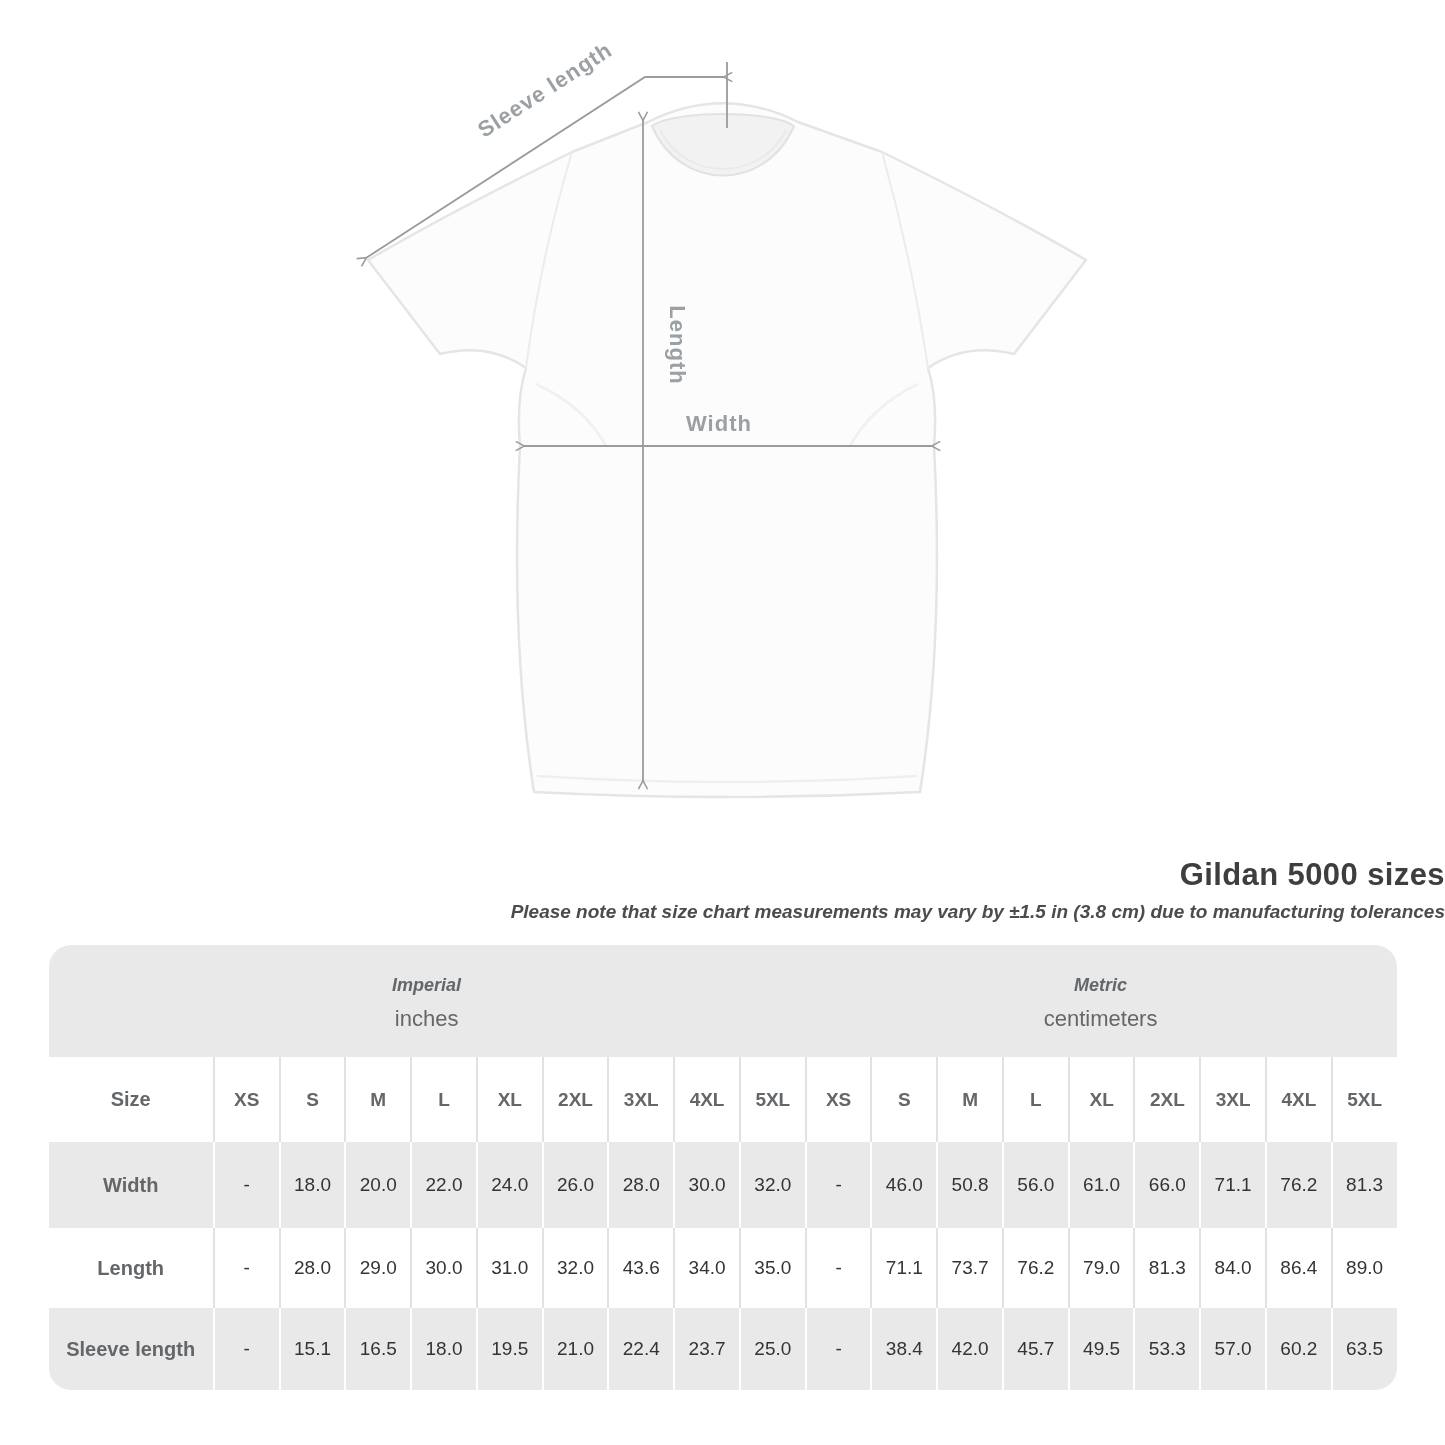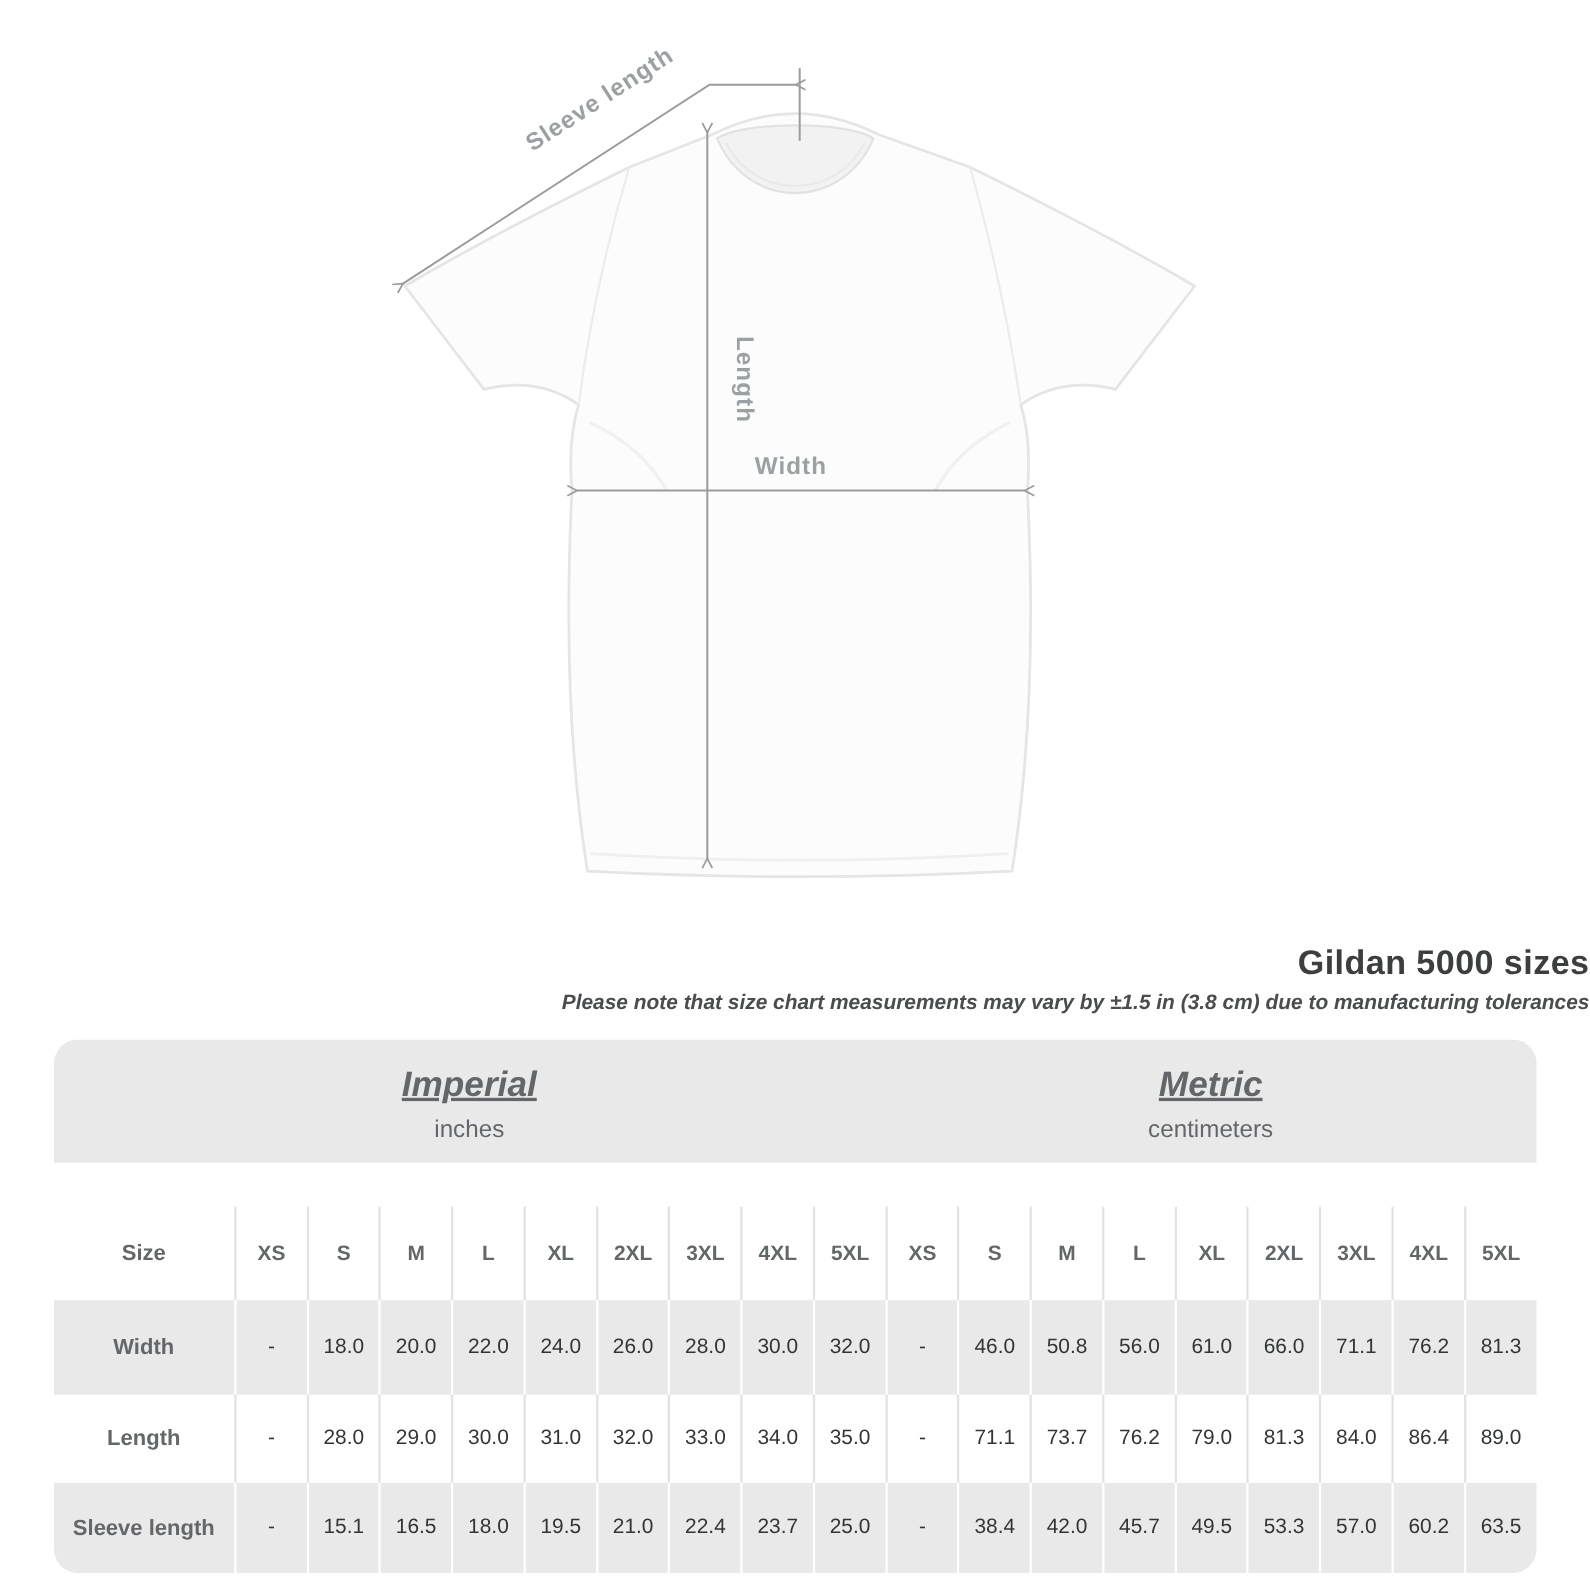--- a/index.html
+++ b/index.html
@@ -30,34 +30,34 @@
   }
 
   .sizetable{
     width:1348px;margin:22px auto 0 auto;border-radius:22px;overflow:hidden;
     background:#ffffff;
   }
   .band{display:flex;background:var(--band_bg,#e9e9e9);height:112px;}
   .band-group{display:flex;flex-direction:column;align-items:center;justify-content:center;gap:10px;padding-top:4px;}
   .band-group.imperial{flex:759 0 0;}
   .band-group.metric{flex:594 0 0;justify-content:center;}
-  .band-title{font-size:32px;font-weight:bold;font-style:italic;color:var(--header_text,#64676a);text-decoration:underline;}
+  .band-title{font-size:18px;font-weight:bold;font-style:italic;color:var(--header_text,#64676a);}
   .band-sub{font-size:22px;color:var(--header_text,#64676a);}
 
   .trow{
     display:grid;
     grid-template-columns:165fr repeat(18, 66fr);
     align-items:stretch;
   }
   .trow .cell{
     display:flex;align-items:center;justify-content:center;
     font-size:19px;color:var(--cell_text,#323436);
     text-align:center;
   }
-  .trow.head{height:85px;background:#ffffff;margin-top:40px;}
+  .trow.head{height:85px;background:#ffffff;}
   .trow.r0{height:86px;background:var(--row_alt_bg,#e9e9e9);}
   .trow.r1{height:80px;background:#ffffff;}
   .trow.r2{height:82px;background:var(--row_alt_bg,#e9e9e9);}
   .trow .cell + .cell{border-left:2px solid var(--separator_on_white,#e2e2e2);}
   .trow.r0 .cell + .cell, .trow.r2 .cell + .cell{border-left:2px solid var(--separator_on_gray,#ffffff);}
   .cell.lbl{font-weight:bold;color:var(--header_text,#64676a);font-size:20px;}
   .trow.head .cell{font-weight:bold;color:var(--header_text,#64676a);}
 </style>
 </head>
 <body>
@@ -168,21 +168,21 @@
   </div>
 
   <div class="trow r1">
     <div class="cell lbl">Length</div>
     <div class="cell">-</div>
     <div class="cell">28.0</div>
     <div class="cell">29.0</div>
     <div class="cell">30.0</div>
     <div class="cell">31.0</div>
     <div class="cell">32.0</div>
-    <div class="cell">33.0</div>
+    <div class="cell">43.6</div>
     <div class="cell">34.0</div>
     <div class="cell">35.0</div>
     <div class="cell">-</div>
     <div class="cell">71.1</div>
     <div class="cell">73.7</div>
     <div class="cell">76.2</div>
     <div class="cell">79.0</div>
     <div class="cell">81.3</div>
     <div class="cell">84.0</div>
     <div class="cell">86.4</div>

